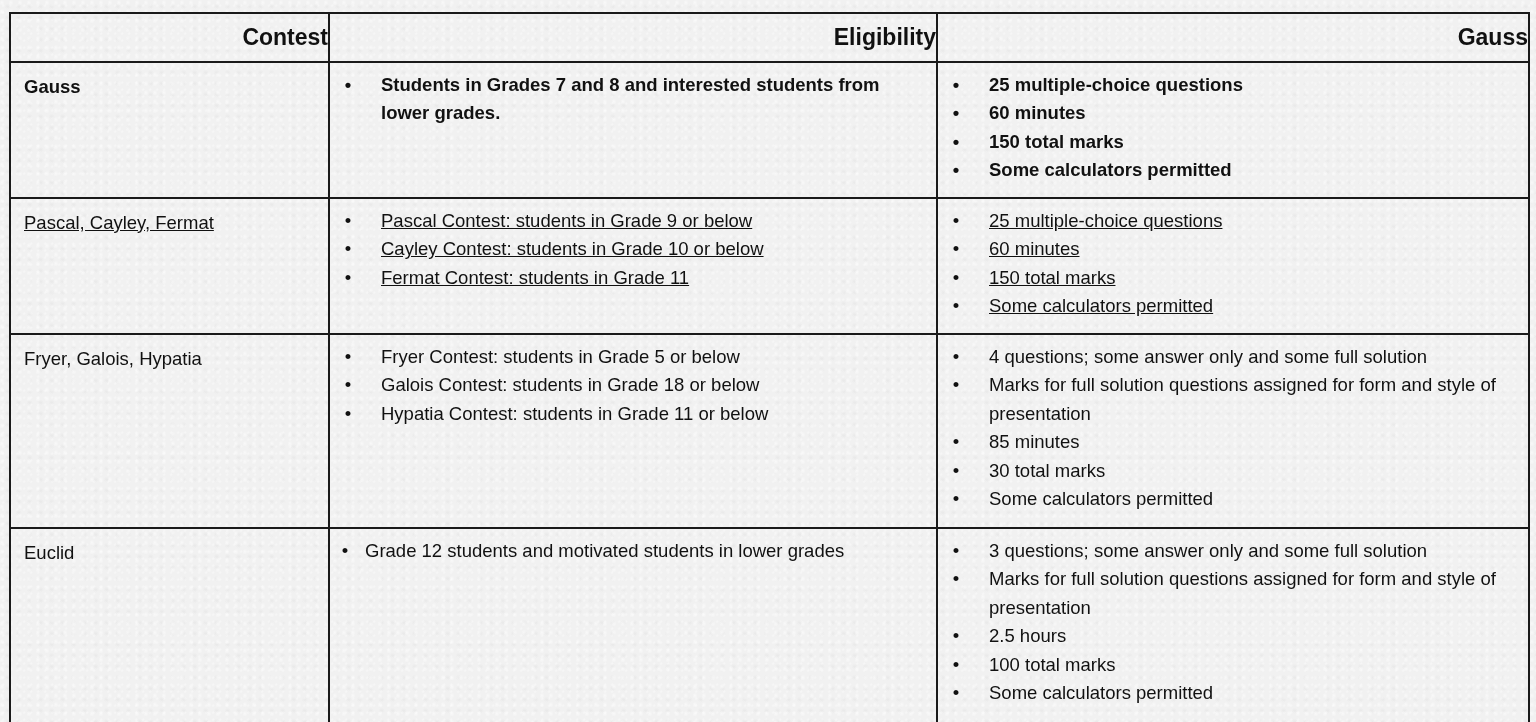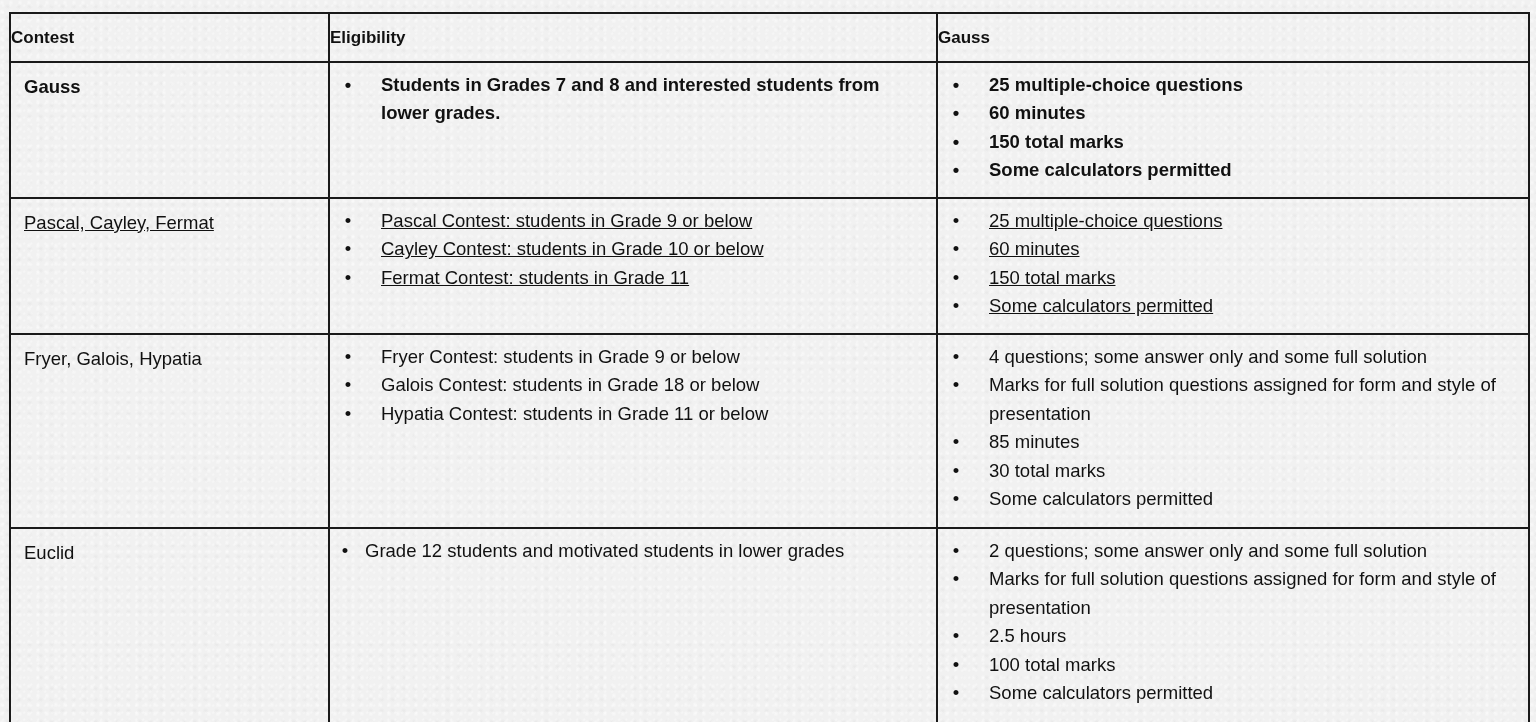--- a/index.html
+++ b/index.html
@@ -30,23 +30,23 @@
       background: transparent;
     }
     table.contests th,
     table.contests td {
       border: 2px solid #1a1a1a;
       vertical-align: top;
       padding: 0;
     }
     table.contests th {
       height: 47px;
-      font-size: 17px;
+      font-size: 23px;
       font-weight: bold;
-      text-align: left;
+      text-align: right;
       vertical-align: middle;
     }
     col.c1 { width: 319px; }
     col.c2 { width: 608px; }
     col.c3 { width: 592px; }
 
     tr.r1 td { height: 124px; font-weight: bold; }
     tr.r2 td { height: 124px; text-decoration: underline; }
     tr.r3 td { height: 182px; margin-left: 48px; }
     tr.r4 td { height: 209px; }
@@ -129,21 +129,21 @@
           <li><span class="bullet">•</span><span>150 total marks</span></li>
           <li><span class="bullet">•</span><span>Some calculators permitted</span></li>
         </ul>
       </td>
     </tr>
 
     <tr class="r3">
       <td class="name-cell">Fryer, Galois, Hypatia</td>
       <td>
         <ul class="bullets">
-          <li><span class="bullet">•</span><span>Fryer Contest: students in Grade 9 or below</span></li>
+          <li><span class="bullet">•</span><span>Fryer Contest: students in Grade 5 or below</span></li>
           <li><span class="bullet">•</span><span>Galois Contest: students in Grade 18 or below</span></li>
           <li><span class="bullet">•</span><span>Hypatia Contest: students in Grade 11 or below</span></li>
         </ul>
       </td>
       <td>
         <ul class="bullets">
           <li><span class="bullet">•</span><span>4 questions; some answer only and some full solution</span></li>
           <li><span class="bullet">•</span><span>Marks for full solution questions assigned for form and style of presentation</span></li>
           <li><span class="bullet">•</span><span>85 minutes</span></li>
           <li><span class="bullet">•</span><span>30 total marks</span></li>
@@ -154,21 +154,21 @@
 
     <tr class="r4">
       <td class="name-cell">Euclid</td>
       <td>
         <ul class="bullets tight">
           <li><span class="bullet">•</span><span>Grade 12 students and motivated students in lower grades</span></li>
         </ul>
       </td>
       <td>
         <ul class="bullets">
-          <li style="padding-right:90px"><span class="bullet">•</span><span>2 questions; some answer only and some full solution</span></li>
+          <li style="padding-right:90px"><span class="bullet">•</span><span>3 questions; some answer only and some full solution</span></li>
           <li><span class="bullet">•</span><span>Marks for full solution questions assigned for form and style of presentation</span></li>
           <li><span class="bullet">•</span><span>2.5 hours</span></li>
           <li><span class="bullet">•</span><span>100 total marks</span></li>
           <li><span class="bullet">•</span><span>Some calculators permitted</span></li>
         </ul>
       </td>
     </tr>
   </tbody>
 </table>
 

